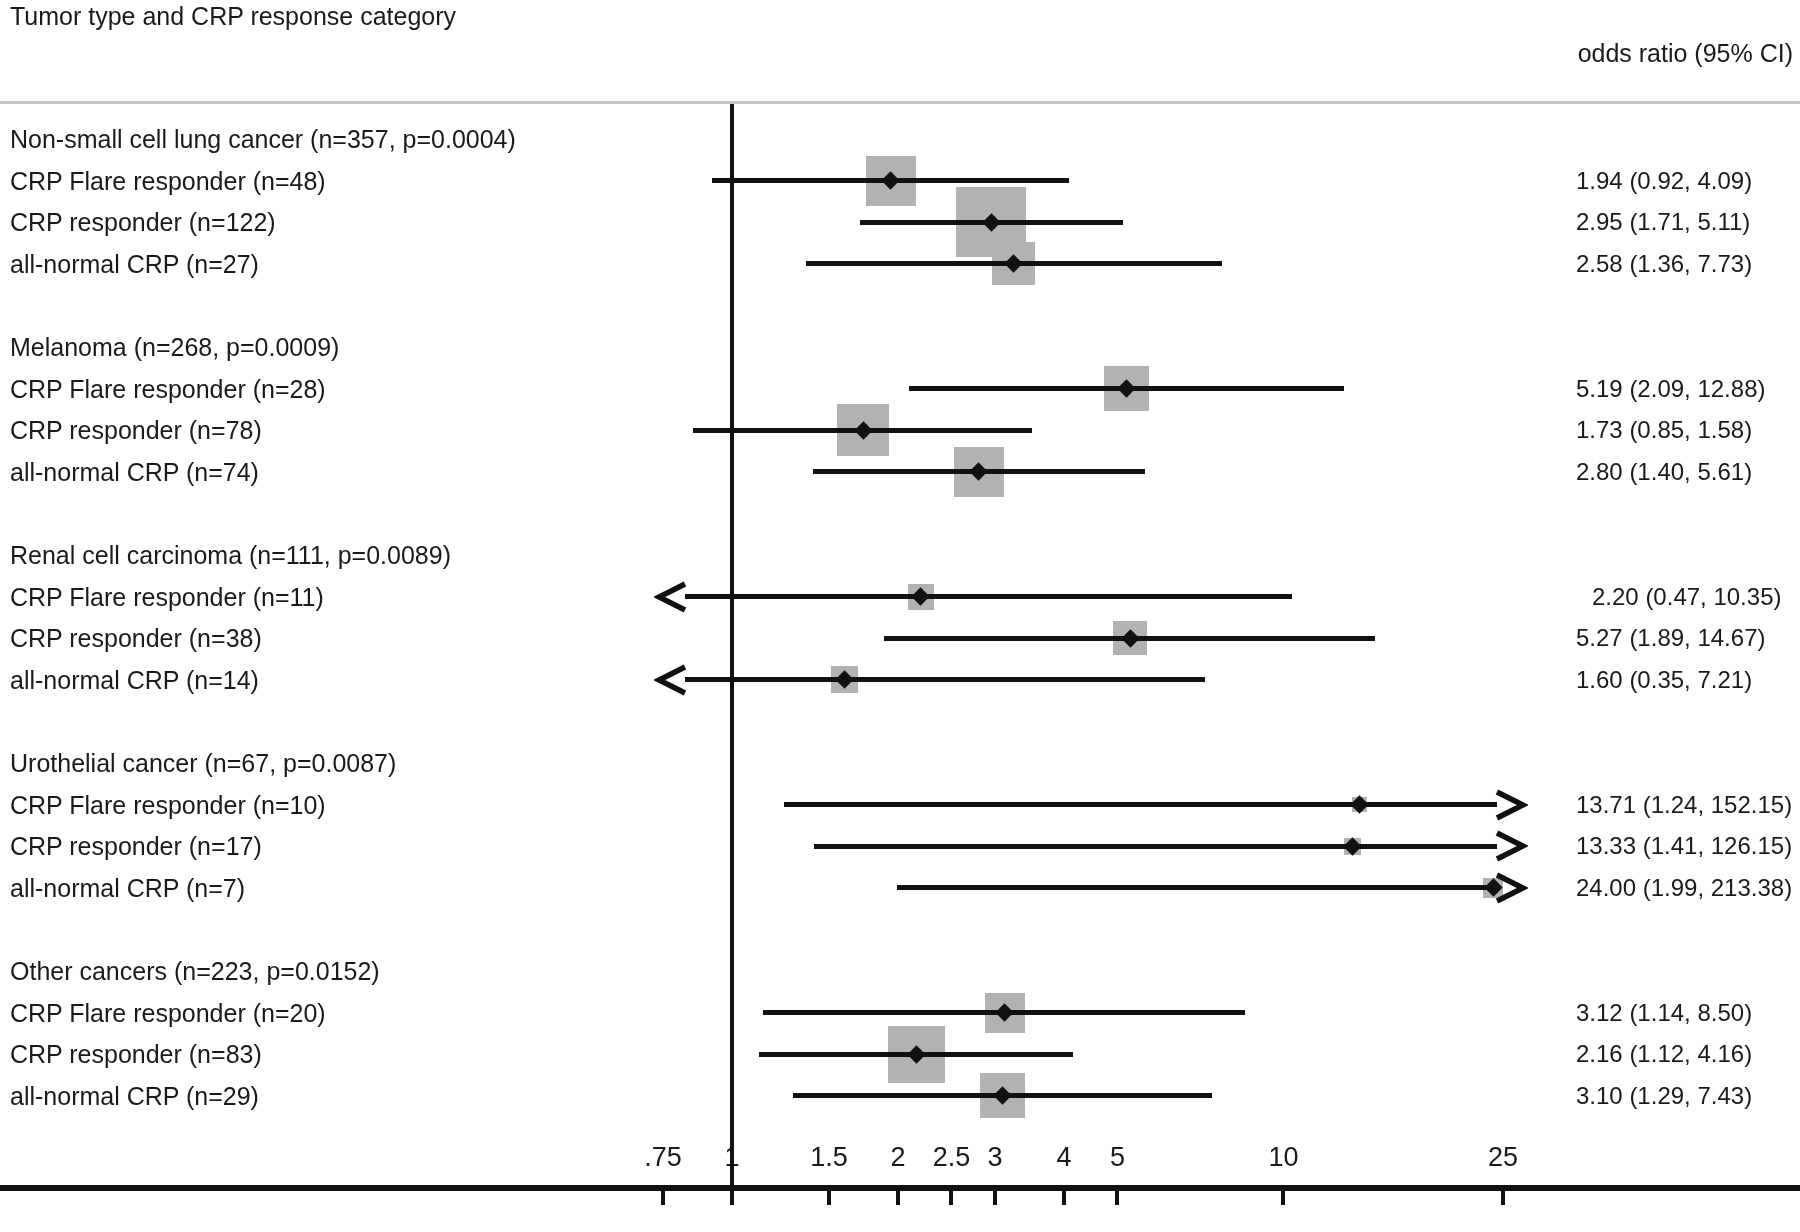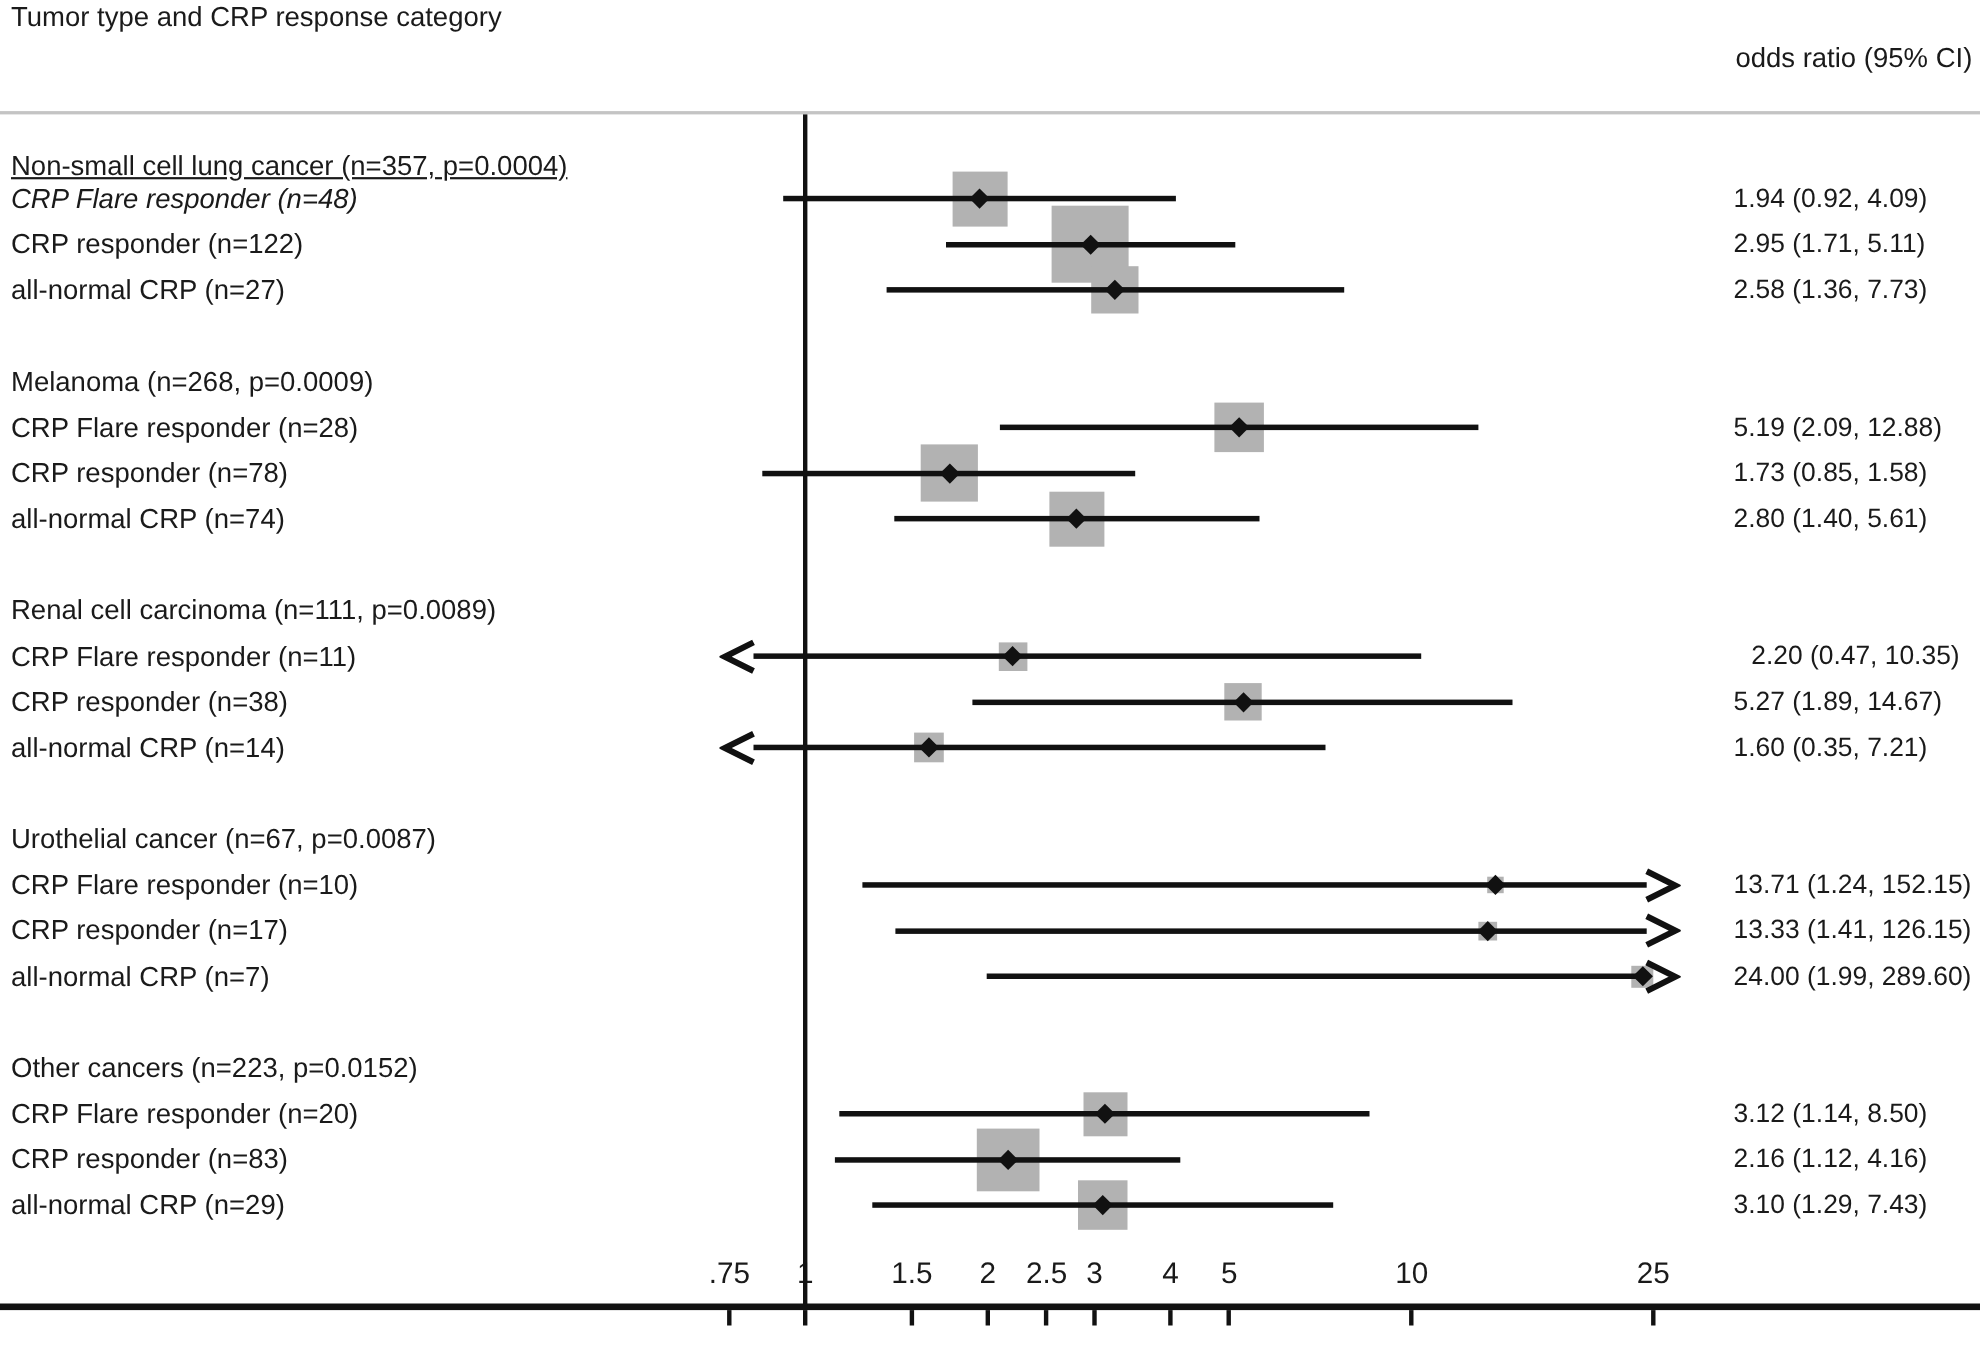--- a/index.html
+++ b/index.html
@@ -88,22 +88,22 @@
 </head>
 <body>
 
 <div id="figure">
   <div class="title-line" style="top:1px">Tumor type and CRP response category</div>
   <div class="value-header">odds ratio (95% CI)</div>
 
   <div class="separator"></div>
 
   <div id="plot-items">
-      <div class="group-label" style="top: 136px; text-decoration: underline;">Non-small cell lung cancer (n=357, p=0.0004)</div>
-      <div class="row-label" style="top: 165.6px; font-style: italic;">CRP Flare responder (n=48)</div>
+      <div class="group-label" style="top: 124px;">Non-small cell lung cancer (n=357, p=0.0004)</div>
+      <div class="row-label" style="top: 165.6px;">CRP Flare responder (n=48)</div>
       <div class="weight-box" style="left: 865.714px; top: 155.6px; width: 50px; height: 50px;"></div>
       <div class="ci-line" style="left: 712.03px; top: 178.1px; width: 357.316px;"></div>
       <div class="diamond" style="left: 884.214px; top: 174.1px;"></div>
       <div class="value-label" style="top: 165.6px;">1.94 (0.92, 4.09)</div>
       <div class="row-label" style="top: 207.2px;">CRP responder (n=122)</div>
       <div class="weight-box" style="left: 956.092px; top: 187.2px; width: 70px; height: 70px;"></div>
       <div class="ci-line" style="left: 860.49px; top: 219.7px; width: 262.182px;"></div>
       <div class="diamond" style="left: 984.592px; top: 215.7px;"></div>
       <div class="value-label" style="top: 207.2px;">2.95 (1.71, 5.11)</div>
       <div class="row-label" style="top: 248.8px;">all-normal CRP (n=27)</div>
@@ -166,21 +166,21 @@
       <div class="ci-line" style="left: 814.29px; top: 843.7px; width: 682.71px;"></div>
       <div class="diamond" style="left: 1345.81px; top: 839.7px;"></div>
       <div class="value-label" style="top: 831.2px;">13.33 (1.41, 126.15)</div>
       <div class="row-label" style="top: 872.8px;">all-normal CRP (n=7)</div>
       <div class="weight-box" style="left: 1483.14px; top: 877.8px; width: 20px; height: 20px;"></div>
       <svg width="34" height="34" class="arrow-svg" style="left: 1494px; top: 870.8px;">
         <polyline points="3,4 29,17 3,30" fill="none" stroke="#111111" stroke-width="5.5"></polyline>
       </svg>
       <div class="ci-line" style="left: 896.808px; top: 885.3px; width: 600.192px;"></div>
       <div class="diamond" style="left: 1486.64px; top: 881.3px;"></div>
-      <div class="value-label" style="top: 872.8px;">24.00 (1.99, 289.60)</div>
+      <div class="value-label" style="top: 872.8px;">24.00 (1.99, 213.38)</div>
       <div class="group-label" style="top: 956px;">Other cancers (n=223, p=0.0152)</div>
       <div class="row-label" style="top: 997.6px;">CRP Flare responder (n=20)</div>
       <div class="weight-box" style="left: 984.511px; top: 992.6px; width: 40px; height: 40px;"></div>
       <div class="ci-line" style="left: 763.381px; top: 1010.1px; width: 481.165px;"></div>
       <div class="diamond" style="left: 998.011px; top: 1006.1px;"></div>
       <div class="value-label" style="top: 997.6px;">3.12 (1.14, 8.50)</div>
       <div class="row-label" style="top: 1039.2px;">CRP responder (n=83)</div>
       <div class="weight-box" style="left: 887.941px; top: 1025.7px; width: 57px; height: 57px;"></div>
       <div class="ci-line" style="left: 759.142px; top: 1051.7px; width: 314.269px;"></div>
       <div class="diamond" style="left: 909.941px; top: 1047.7px;"></div>

